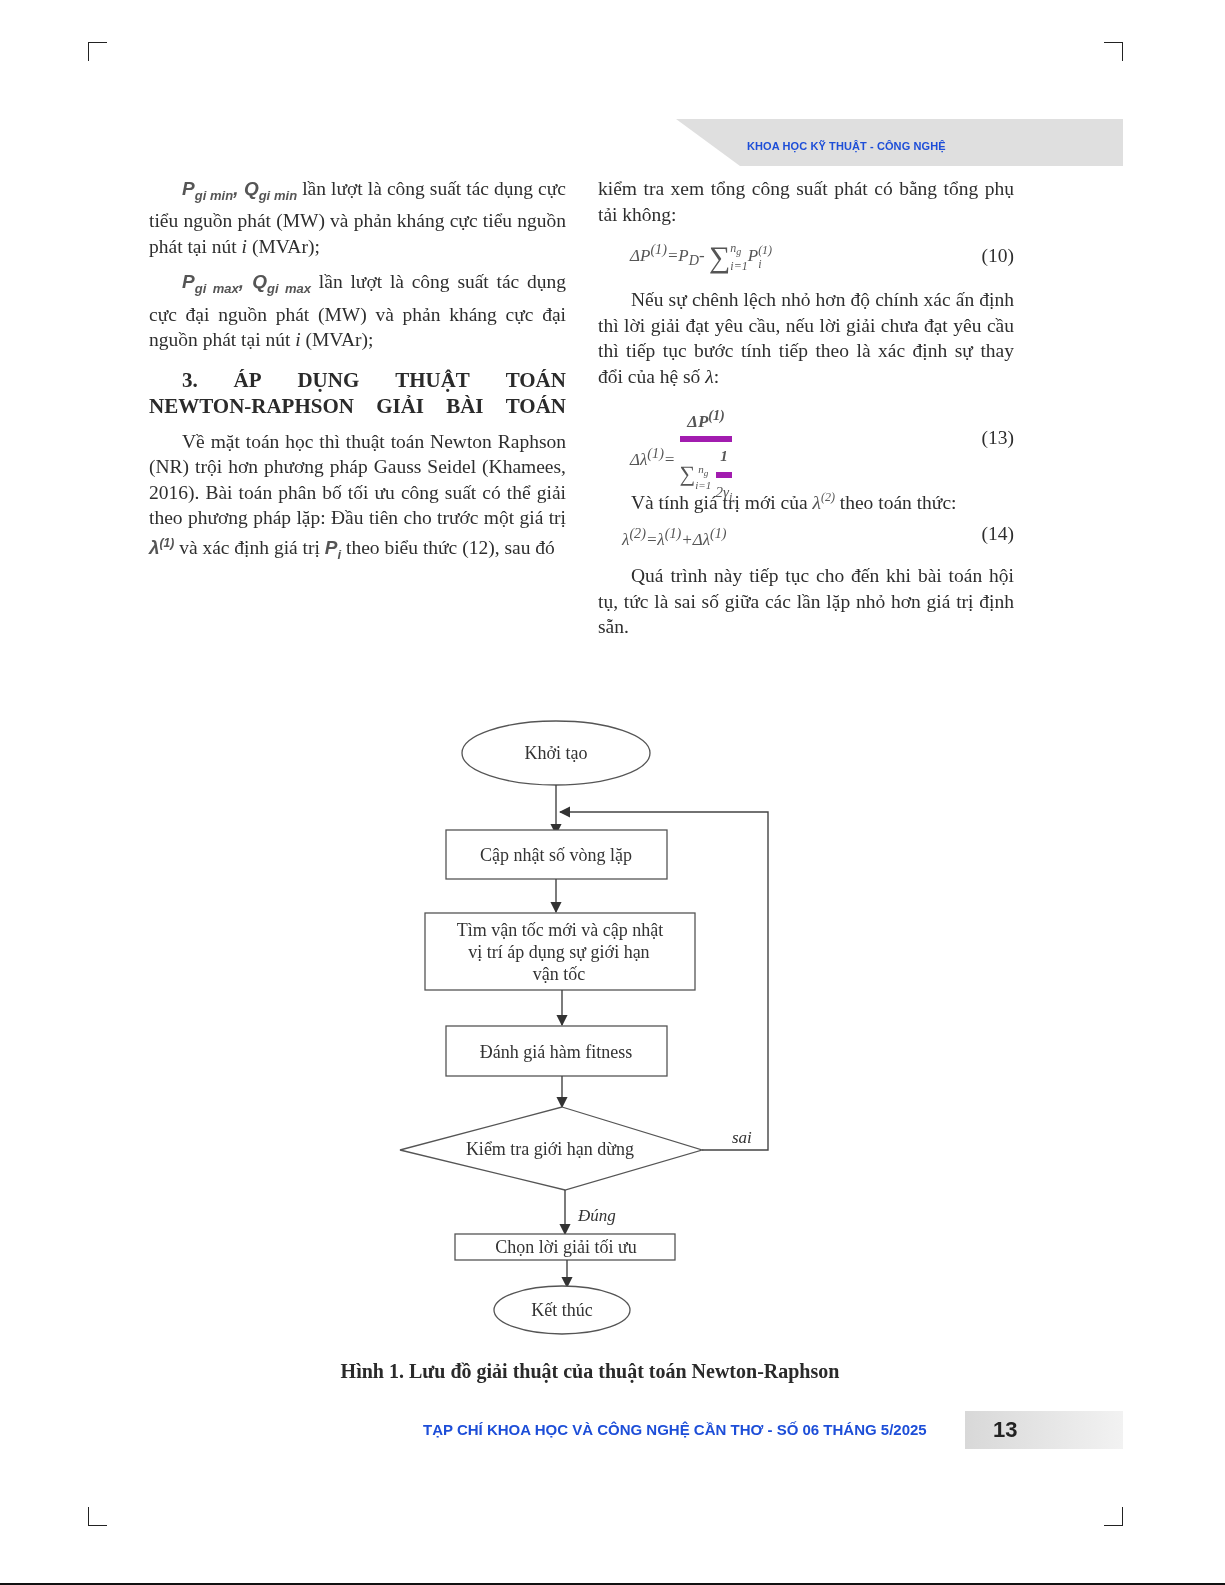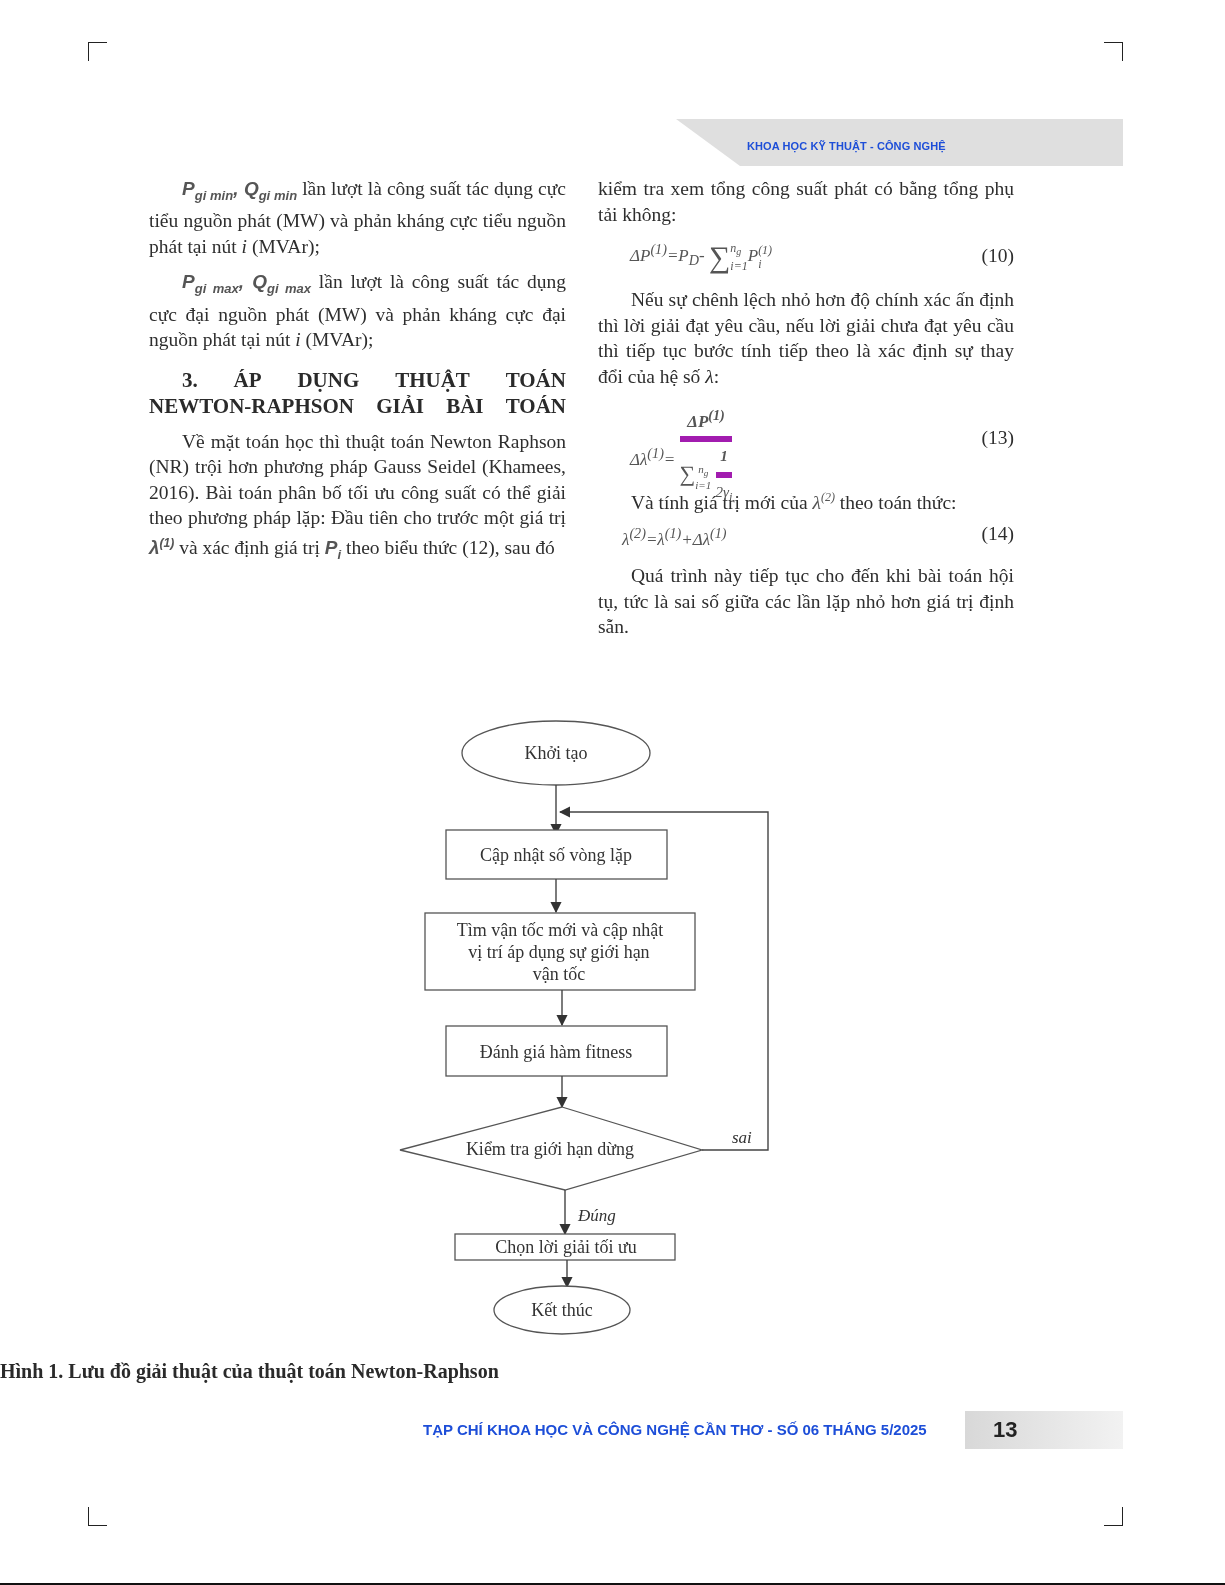--- a/index.html
+++ b/index.html
@@ -41,21 +41,21 @@
   .frac .n { display: block; border-bottom: 6px solid #a21caf; padding: 0 4px 2px 4px; font-weight: bold; }
   .frac .d { display: block; padding-top: 2px; }
 
   .flow { position: absolute; left: 0; top: 0; width: 1225px; height: 1585px; pointer-events: none; }
   .flow text { font-family: "Liberation Serif", "DejaVu Serif", serif; font-size: 18px; fill: #333; }
   .flow .it { font-style: italic; font-size: 17px; }
   .flow .shape { fill: #fff; stroke: #555; stroke-width: 1.3; }
   .flow .ln { stroke: #444; stroke-width: 1.4; fill: none; }
   .flow .ah { fill: #333; }
 
-  .caption { position: absolute; left: 0; width: 1180px; top: 1360px; 
+  .caption { position: absolute; left: 0; width: 1180px; top: 1360px; text-align: center;
              font-weight: bold; font-size: 20px; color: #2a2a2a; }
 
   .footer-text { position: absolute; left: 423px; top: 1421px;
                  font-family: "Liberation Sans", "DejaVu Sans", sans-serif; font-weight: bold;
                  font-size: 15px; color: #1d4ed8; }
   .page-box { position: absolute; left: 965px; top: 1411px; width: 158px; height: 38px;
               background: linear-gradient(to right, #d8d8d8, #f2f2f2); }
   .page-num { position: absolute; left: 993px; top: 1417px;
               font-family: "Liberation Sans", "DejaVu Sans", sans-serif; font-weight: bold;
               font-size: 22px; color: #222; }

